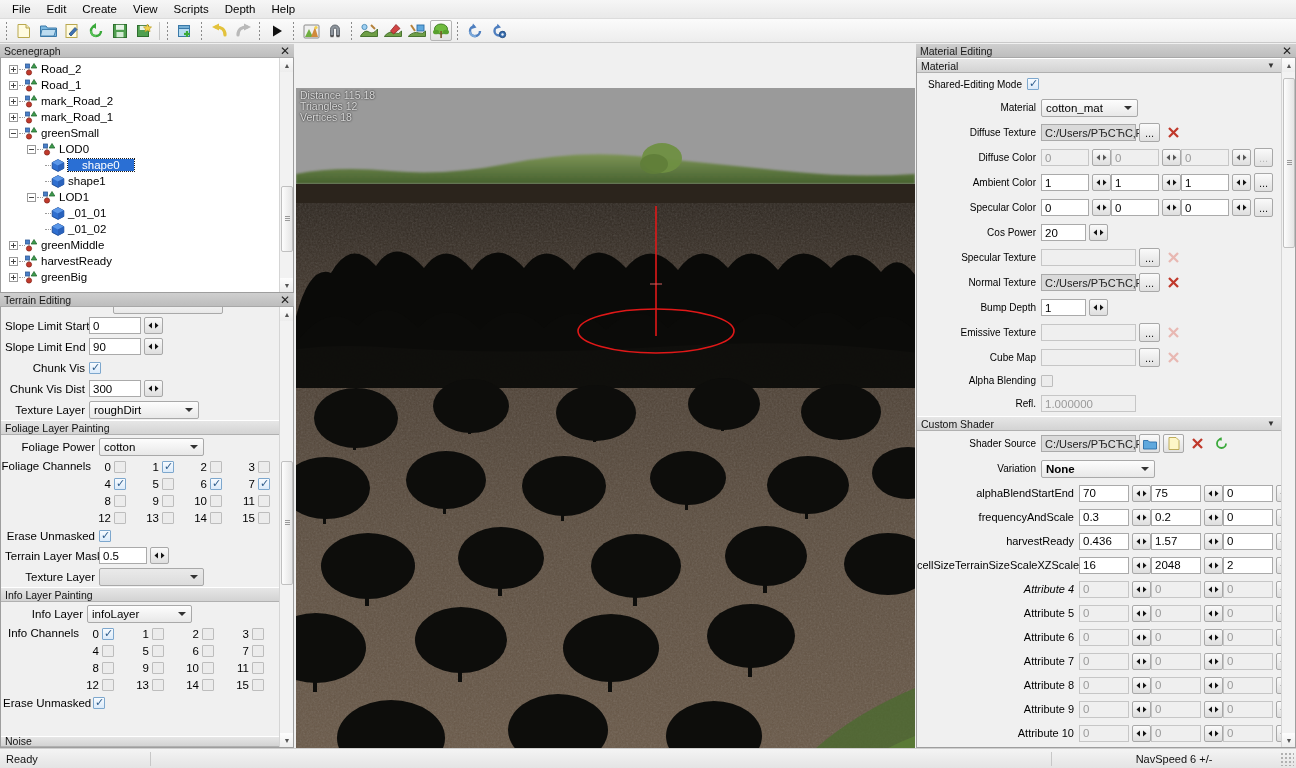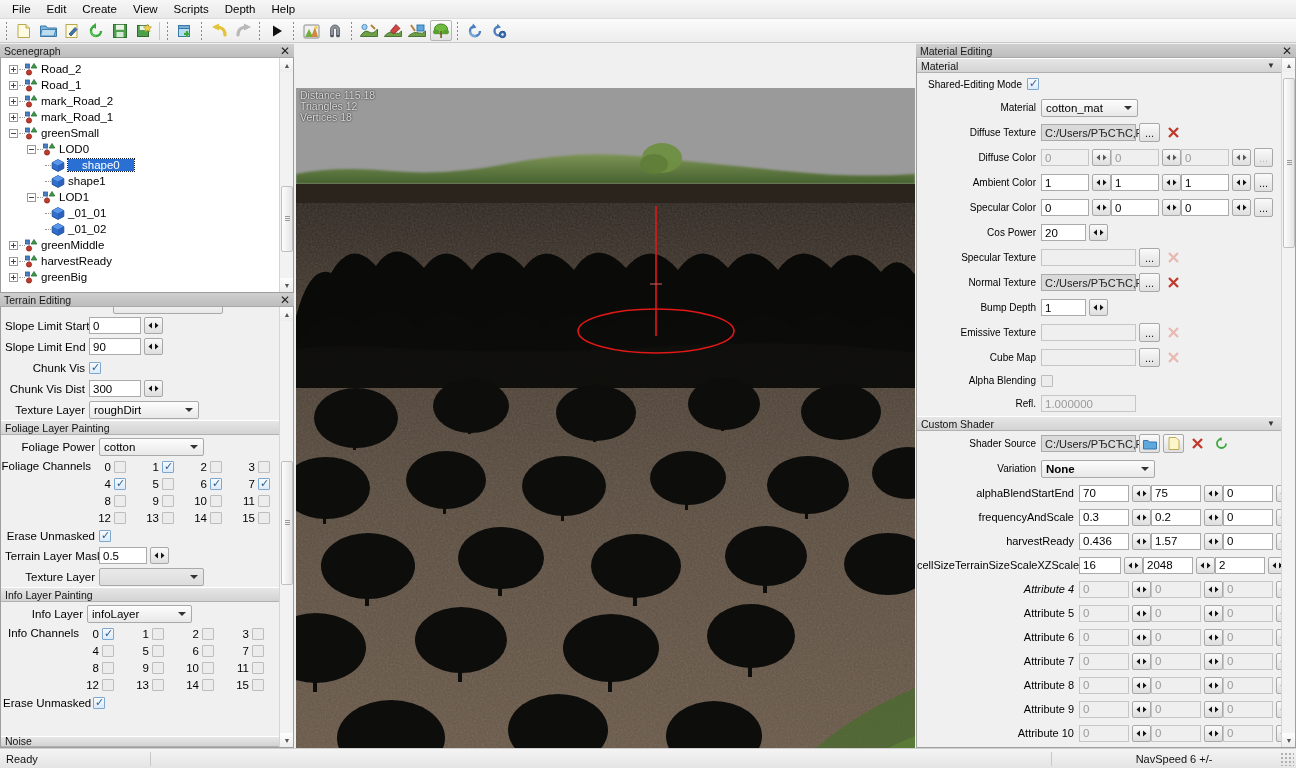--- a/index.html
+++ b/index.html
@@ -1230,21 +1230,21 @@
             <div class="txt" style="width:50px;">0</div>
             <div class="spin">
               <svg width="13" height="7">
                 <polygon points="5,0.5 5,6.5 1.5,3.5" fill="#111"></polygon>
                 <polygon points="8,0.5 8,6.5 11.5,3.5" fill="#111"></polygon>
               </svg>
             </div>
           </div>
           <div class="mrow" style="height:24px;">
             <div class="mlbl" style="width:162px;font-size:11px;">cellSizeTerrainSizeScaleXZScaleY</div>
-            <div class="txt" style="width:42px;">16</div>
+            <div class="txt" style="width:50px;">16</div>
             <div class="spin">
               <svg width="13" height="7">
                 <polygon points="5,0.5 5,6.5 1.5,3.5" fill="#111"></polygon>
                 <polygon points="8,0.5 8,6.5 11.5,3.5" fill="#111"></polygon>
               </svg>
             </div>
             <div class="txt" style="width:50px;">2048</div>
             <div class="spin">
               <svg width="13" height="7">
                 <polygon points="5,0.5 5,6.5 1.5,3.5" fill="#111"></polygon>

